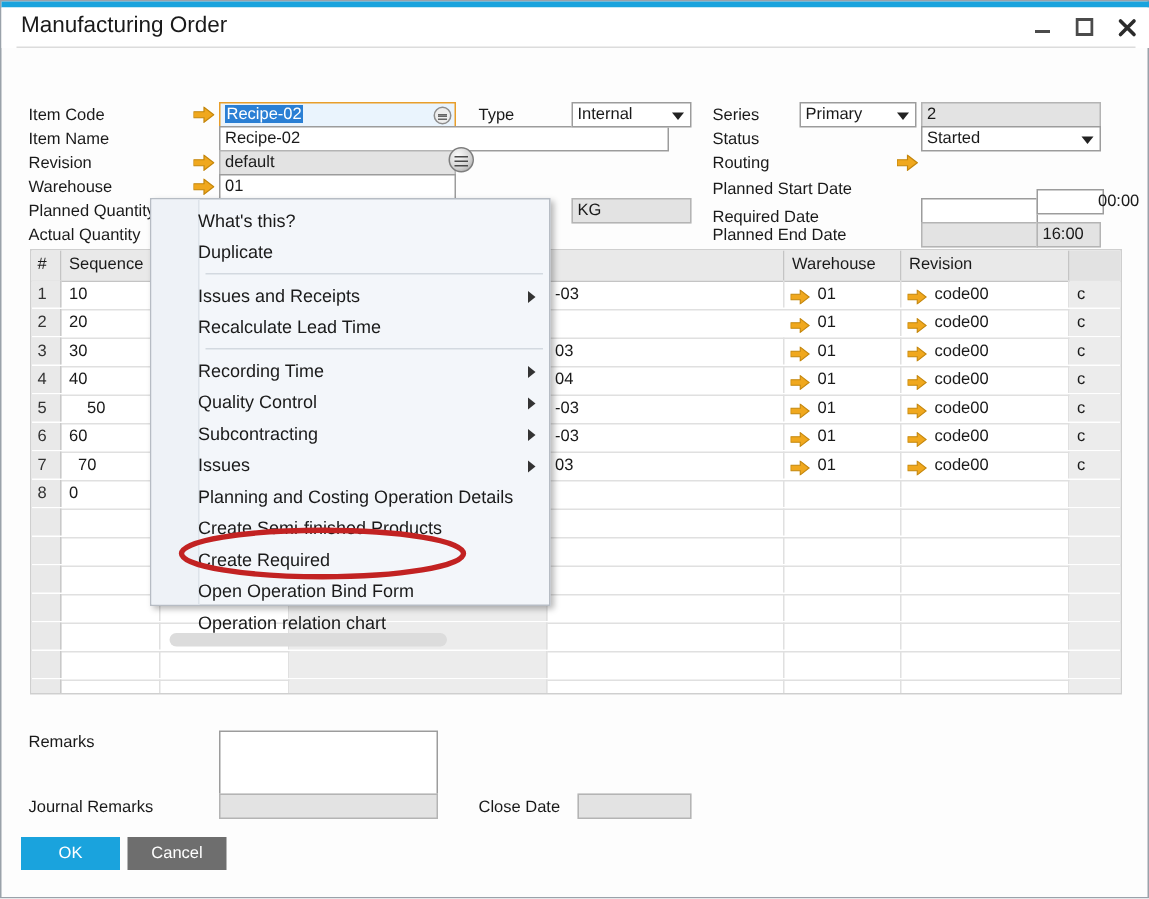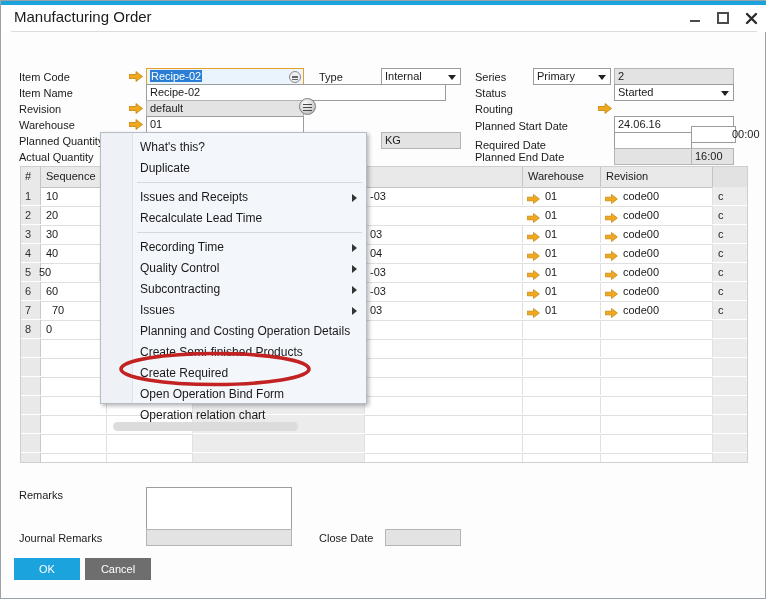--- a/index.html
+++ b/index.html
@@ -260,21 +260,21 @@
     position: absolute; left: 0; top: 0;
     width: 31px; height: 100%;
     background: #eef2f7;
     border-right: 1px solid #dde3ea;
   }
   .mi {
     position: absolute; left: 31px;
     width: 235px; height: 21px;
     font-size: 12px; color: #1a1a1a;
     line-height: 21px;
-    padding-left: 8px;
+    padding-left: 0;
     box-sizing: border-box;
     white-space: nowrap;
     cursor: pointer;
   }
   .mi .sub-caret {
     position: absolute; right: 10px; top: 7px;
     width: 0; height: 0;
     border-top: 4px solid transparent;
     border-bottom: 4px solid transparent;
     border-left: 5px solid #333;
@@ -385,21 +385,20 @@
     </div>
 
     <div class="fld-label" style="left:474px; top:70px;">Routing</div>
     <div class="arrow-ico" style="left:597px; top:70px;">
       <svg width="14" height="11" viewBox="0 0 14 11">
           <path d="M0 3.5 H7 V0.5 L13.5 5.5 L7 10.5 V7.5 H0 Z" fill="#f0a81e" stroke="#c4860b" stroke-width="0.8"></path>
         </svg>
     </div>
 
     <div class="fld-label" style="left:474px; top:86px;margin-top:20px;">Required Date</div>
-    <div class="inp" style="left:613px; top:83px; width:120px;">24.06.16</div>
 
     <div class="fld-label" style="left:474px; top:87px;">Planned Start Date</div>
     <div class="inp" style="left:613px; top:99px; width:78px;"></div>
     <div class="time-box" style="left:690px; top:93px; width:43px;padding-left:40px;">00:00</div>
 
     <div class="fld-label" style="left:474px; top:118px;">Planned End Date</div>
     <div class="inp ro" style="left:613px; top:115px; width:78px;"></div>
     <div class="time-box ro" style="left:690px; top:115px; width:43px;">16:00</div>
   </div>
 
@@ -490,21 +489,21 @@
           <div class="gc " style="left: 580px; width: 112px;">
             <span class="agm"><svg width="13" height="10" viewBox="0 0 14 11">
                 <path d="M0 3.5 H7 V0.5 L13.5 5.5 L7 10.5 V7.5 H0 Z" fill="#f0a81e" stroke="#c4860b" stroke-width="0.8"></path>
               </svg></span>
             <span class="vtx">code00</span>
           </div>
           <div class="gc shade" style="left: 692px; width: 36px;">c</div>
         </div>
         <div class="grow" style="top: 96px;">
           <div class="gc idx" style="left: 0px; width: 20px; padding-left: 4px;">5</div>
-          <div class="gc " style="left: 13px; width: 66px;">50</div>
+          <div class="gc " style="left: 32px; width: 66px;">50</div>
           <div class="gc " style="left: 86px; width: 86px;"></div>
           <div class="gc shade" style="left: 172px; width: 172px;"></div>
           <div class="gc " style="left: 344px; width: 158px;">-03</div>
           <div class="gc " style="left: 502px; width: 78px;">
             <span class="agm"><svg width="13" height="10" viewBox="0 0 14 11">
                 <path d="M0 3.5 H7 V0.5 L13.5 5.5 L7 10.5 V7.5 H0 Z" fill="#f0a81e" stroke="#c4860b" stroke-width="0.8"></path>
               </svg></span>
             <span class="vtx">01</span>
           </div>
           <div class="gc " style="left: 580px; width: 112px;">

